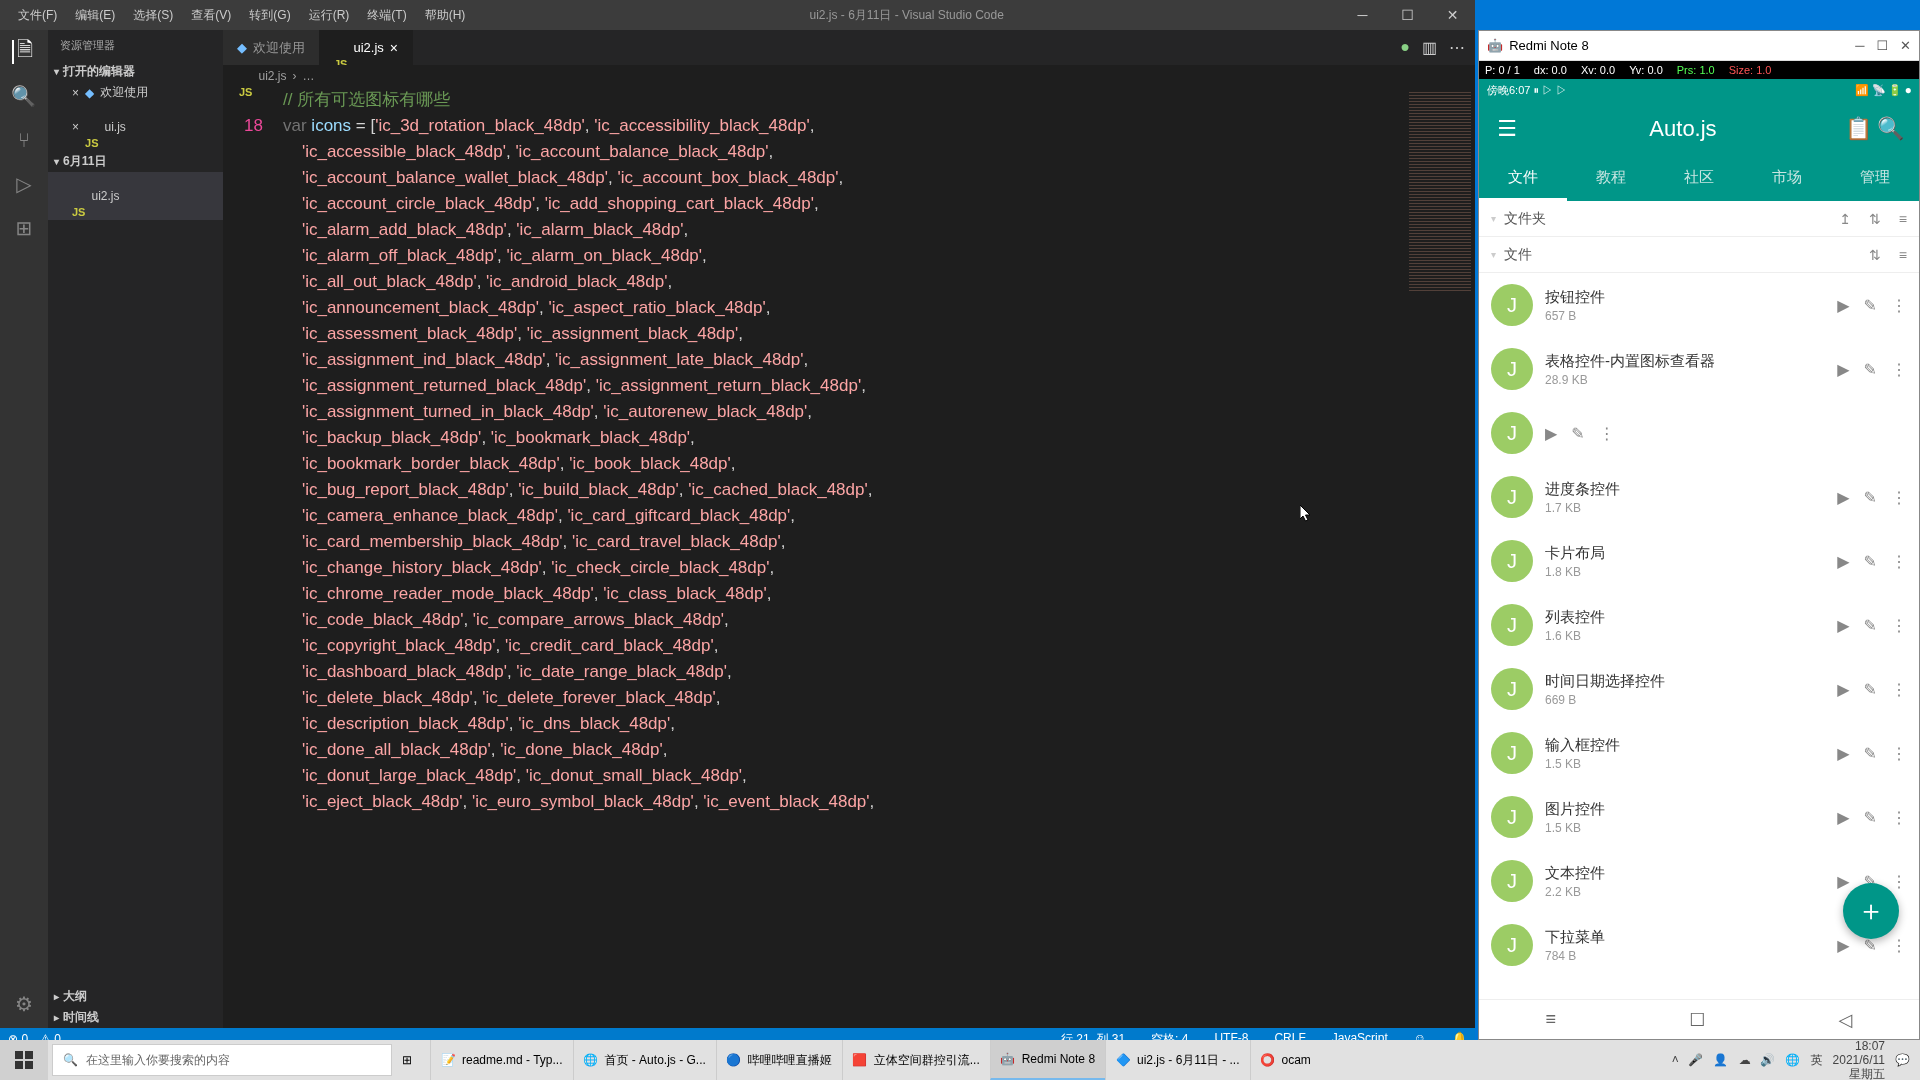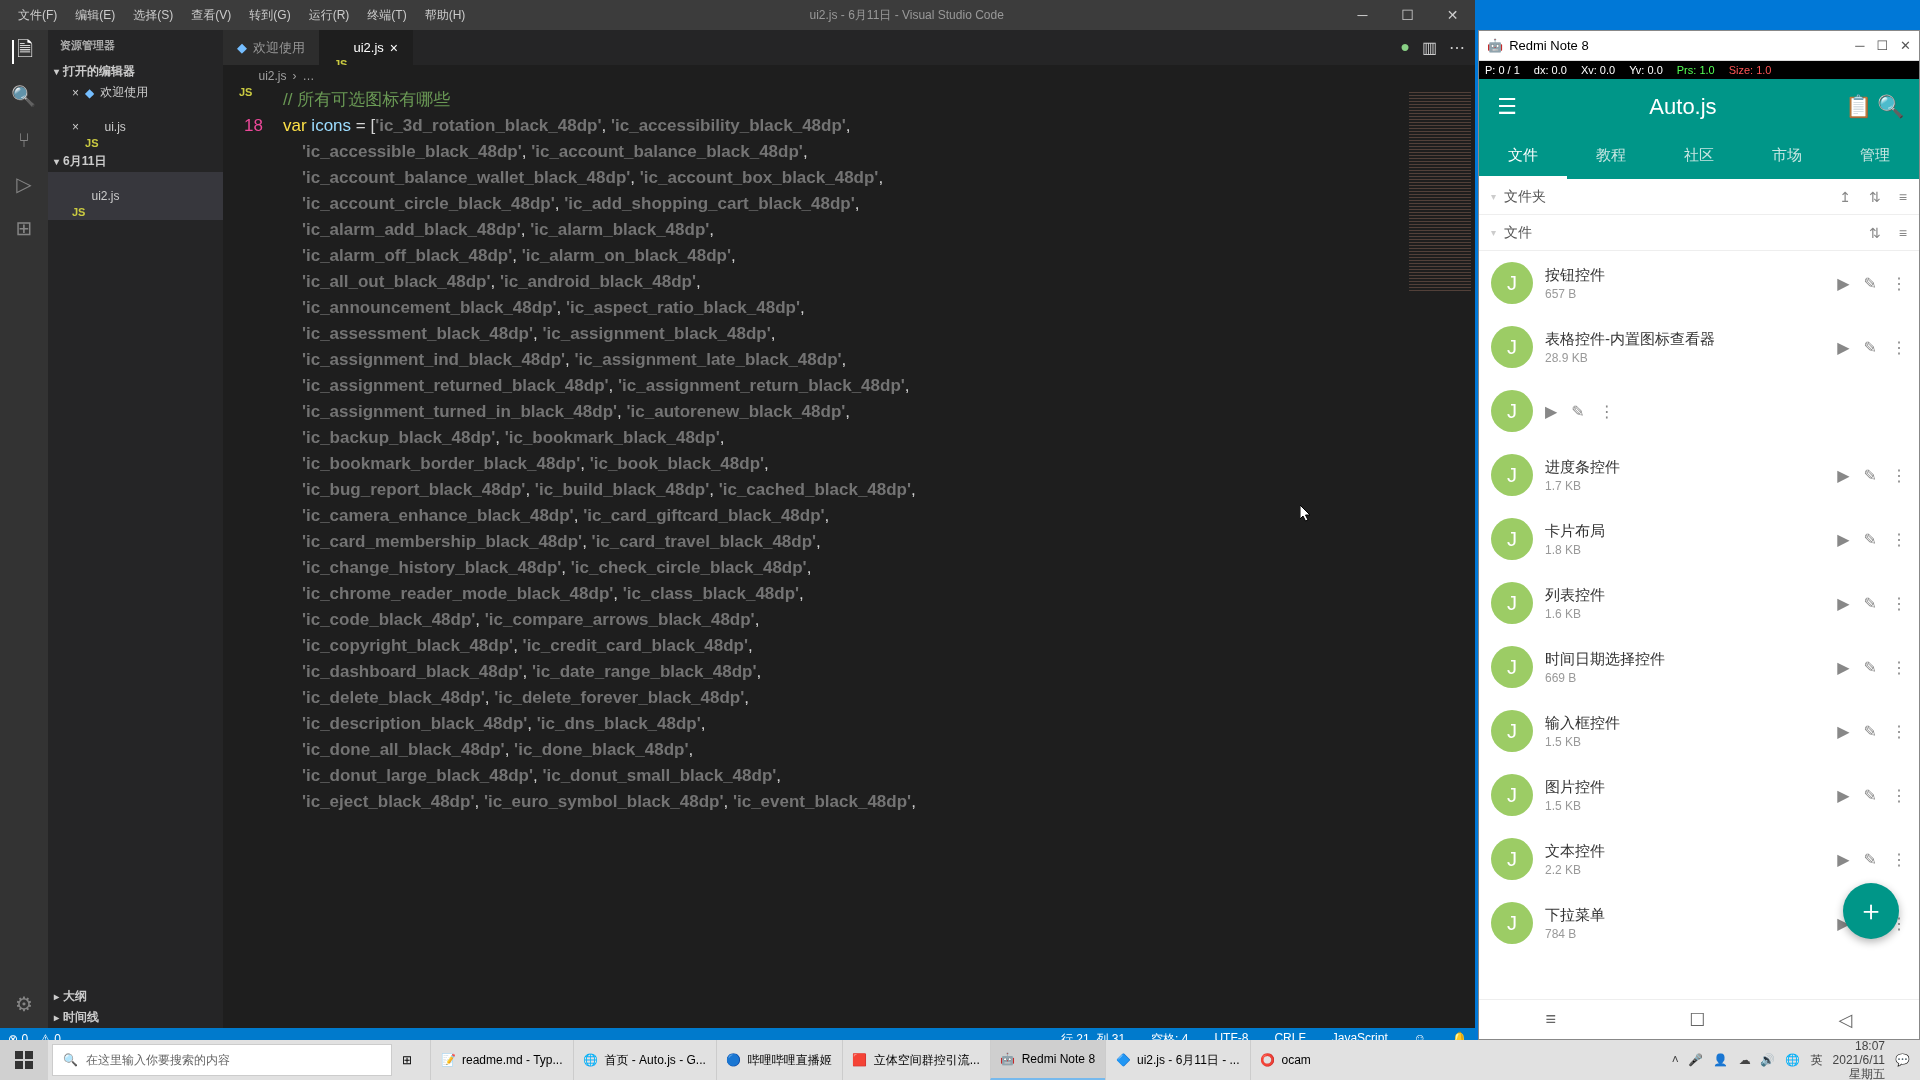--- a/index.html
+++ b/index.html
@@ -13,44 +13,44 @@
 .vsc-title { flex: 1; text-align: center; color: #999; }
 .vsc-winbtns { display: flex; }
 .vsc-winbtns span { width: 45px; height: 30px; display: flex; align-items: center; justify-content: center; color: #ccc; font-size: 14px; }
 
 .vsc-body { flex: 1; display: flex; overflow: hidden; }
 .activity-bar { width: 48px; background: #333; display: flex; flex-direction: column; align-items: center; padding-top: 10px; gap: 20px; }
 .activity-bar .ico { width: 24px; height: 24px; display: flex; align-items: center; justify-content: center; color: #858585; font-size: 20px; }
 .activity-bar .ico.active { color: #fff; border-left: 2px solid #fff; }
 
 .sidebar { width: 175px; background: #252526; color: #ccc; font-size: 12px; display: flex; flex-direction: column; }
-.sidebar-title { padding: 8px 12px; font-size: 11px; color: #aaa; font-weight: bold; }
+.sidebar-title { padding: 8px 12px; font-size: 11px; color: #aaa; }
 .sidebar-section { padding: 2px 6px; display: flex; align-items: center; gap: 4px; }
 .sidebar-section.header { font-weight: bold; }
 .sidebar-item { padding: 2px 6px 2px 24px; display: flex; align-items: center; gap: 6px; }
 .sidebar-item.active { background: #37373d; }
 .js-icon { color: #cbcb41; font-size: 11px; font-weight: bold; margin-top: 32px; }
 .chev { font-size: 10px; color: #ccc; }
 
 .editor-area { flex: 1; display: flex; flex-direction: column; background: #1e1e1e; overflow: hidden; }
 .tabs-row { height: 35px; background: #252526; display: flex; align-items: center; }
 .tab { height: 35px; padding: 0 14px; display: flex; align-items: center; gap: 6px; font-size: 13px; color: #969696; background: #2d2d2d; border-right: 1px solid #1e1e1e; }
 .tab.active { background: #1e1e1e; color: #fff; }
 .tab-close { font-size: 14px; }
 .tabs-right { margin-left: auto; display: flex; gap: 12px; padding-right: 10px; color: #ccc; }
 .tabs-right span { font-size: 16px; }
 
 .breadcrumb { height: 22px; background: #1e1e1e; padding: 0 16px; display: flex; align-items: center; gap: 6px; color: #a0a0a0; font-size: 12px; }
 
 .code-area { flex: 1; display: flex; overflow: hidden; font-family: Consolas, monospace; font-size: 17px; line-height: 26px; position: relative; }
 .gutter { width: 60px; text-align: right; padding-right: 20px; color: #ec4899; }
 .code-content { flex: 1; color: #d4d4d4; white-space: pre; overflow: hidden; }
-.code-content .kw { color: #fde047; }
+.code-content .kw { color: #737373; }
 .code-content .id { color: #9cdcfe; }
-.code-content .str { color: #737373; font-weight: bold; }
+.code-content .str { color: #fca5a5; }
 .code-content .pun { color: #d4d4d4; }
 .minimap { width: 70px; background: #1e1e1e; opacity: 0.6; position: relative; }
 .minimap-content { position: absolute; top: 5px; left: 4px; right: 4px; height: 200px; background: repeating-linear-gradient(#ce9178 0 1px, transparent 1px 3px); opacity: 0.5; }
 
 .status-bar { height: 22px; background: #007acc; display: flex; align-items: center; color: #fff; font-size: 12px; padding: 0 8px; }
 .status-bar .left { display: flex; gap: 12px; }
 .status-bar .right { margin-left: auto; display: flex; gap: 26px; }
 
 
 .phone-window { position: absolute; left: 1478px; top: 30px; width: 442px; height: 1010px; background: #fff; border: 1px solid #888; display: flex; flex-direction: column; }
@@ -253,20 +253,24 @@
   </div>
   <div class="debug-bar">
     <span>P: 0 / 1</span>
     <span>dx: 0.0</span>
     <span>Xv: 0.0</span>
     <span>Yv: 0.0</span>
     <span class="g">Prs: 1.0</span>
     <span class="r">Size: 1.0</span>
   </div>
   <div class="phone-screen">
+    <div class="android-status">
+      <span><span>傍晚6:07</span> <span>⏸ ▷ ▷</span></span>
+      <span>📶 📡 🔋 ⏺</span>
+    </div>
     <div class="autojs-header">
       <span class="ico">☰</span>
       <span class="title">Auto.js</span>
       <span class="ico">📋</span>
       <span class="ico">🔍</span>
     </div>
     <div class="autojs-tabs" id="autojs-tabs">
         <div class="t active">文件</div>
         <div class="t">教程</div>
         <div class="t">社区</div>

